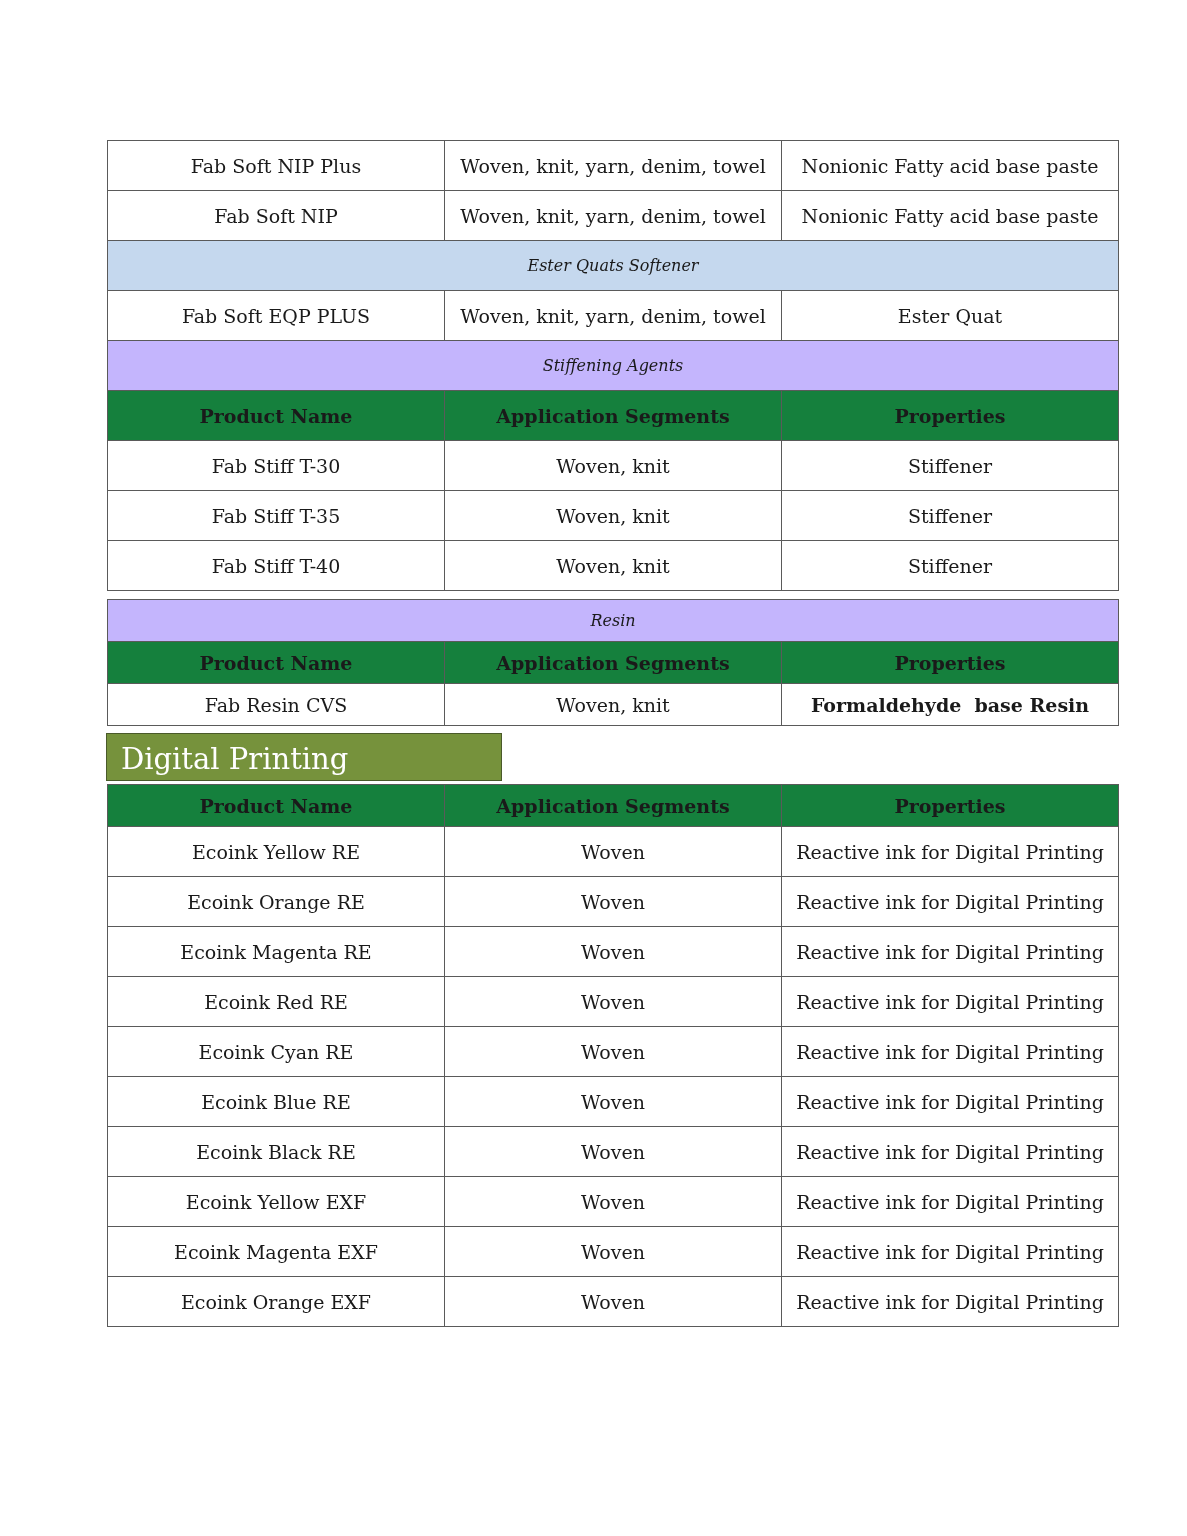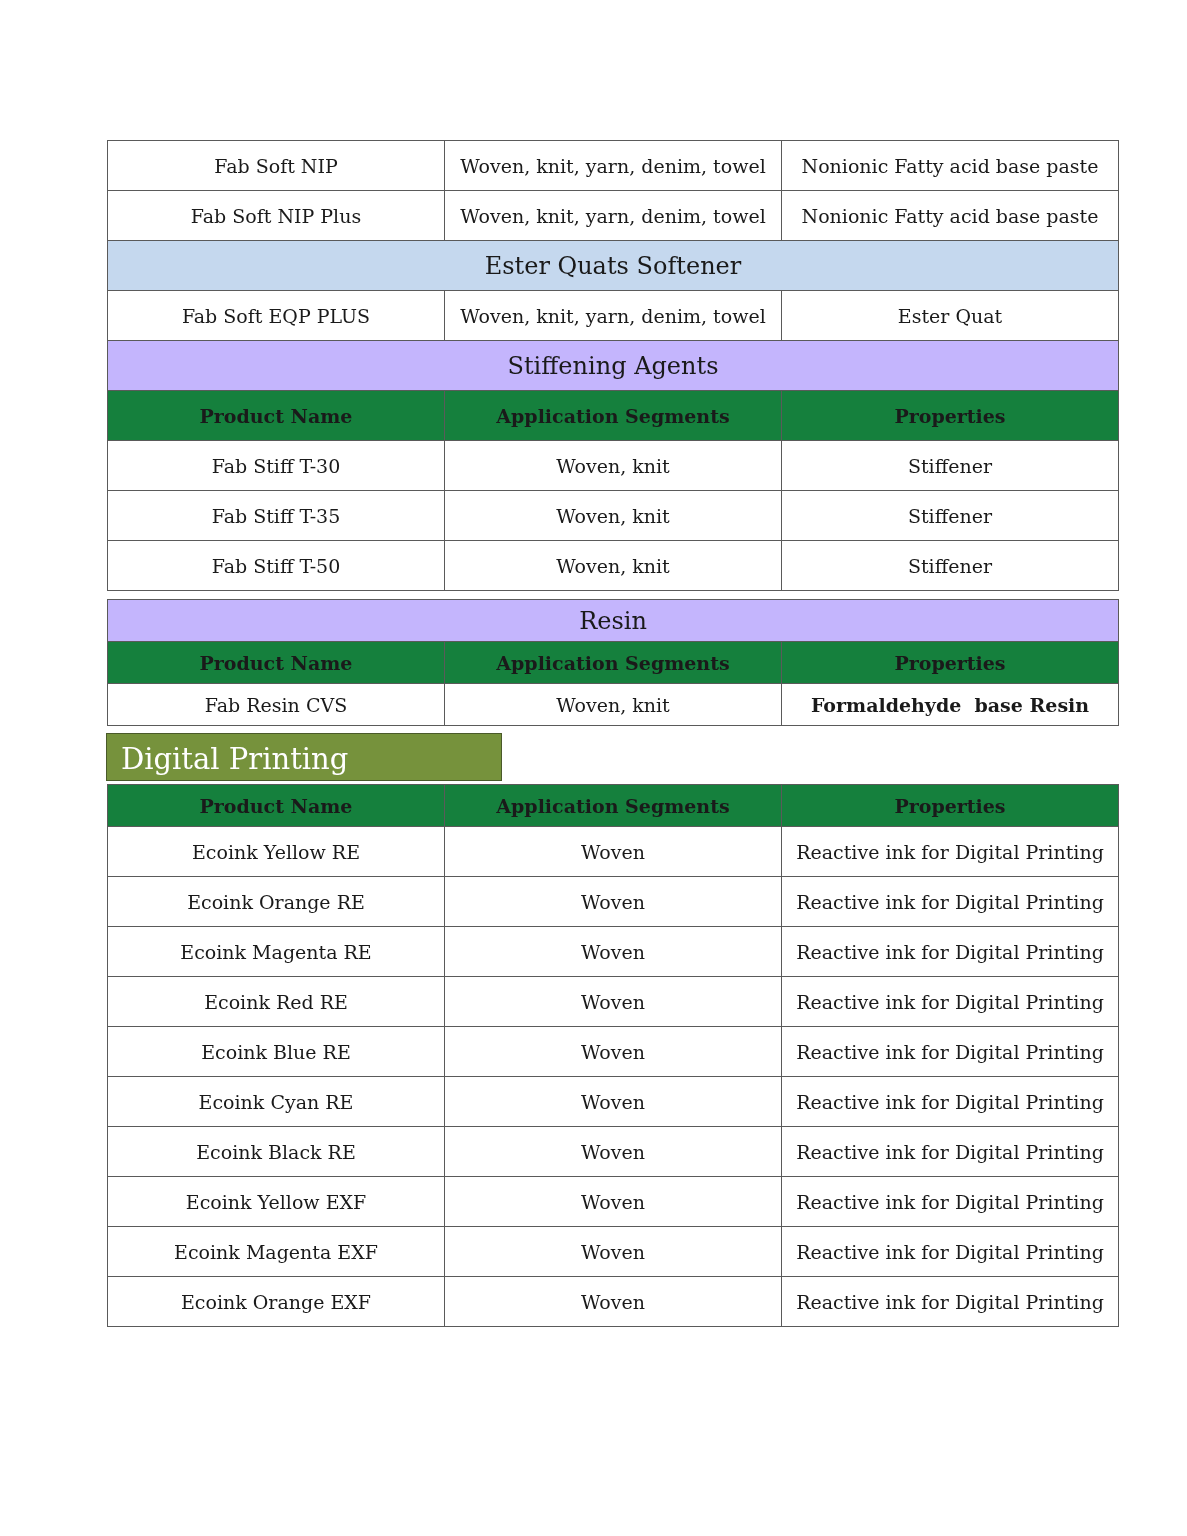--- a/index.html
+++ b/index.html
@@ -3,21 +3,21 @@
 <meta charset="utf-8">
 <style>
   html, body { margin: 0; padding: 0; background: #ffffff; }
   body { width: 1187px; height: 1536px; position: relative; font-family: "DejaVu Serif", "Liberation Serif", serif; color: #1a1a1a; }
   .tbl { position: absolute; left: 107px; width: 1011px; border-collapse: collapse; table-layout: fixed; }
   .tbl td { border: 1.5px solid #5a5a5a; text-align: center; padding: 0; font-size: 19px; }
   .tbl col.c1 { width: 337px; }
   .tbl col.c2 { width: 337px; }
   .tbl col.c3 { width: 337px; }
   .row-data td { height: 49px; background: #ffffff; }
-  .row-section td { height: 49px; font-size: 24px; }
+  .row-section td { height: 49px; font-size: 16px; font-style: italic; }
   .row-section.light td { background: #c5d8ee; }
   .row-section.mid td { background: #c4b5fd; margin-left: 28px; }
   .row-header td { height: 49px; background: #15803d; font-weight: bold; }
   .t1 { top: 140px; }
   .t2 { top: 599px; }
   .t2 .row-section td, .t2 .row-header td, .t2 .row-data td { height: 41px; }
   .t3 { top: 784px; }
   .t3 .row-header td { height: 41px; }
   .banner { position: absolute; left: 106px; top: 733px; width: 396px; height: 48px; background: #76923c; border: 1px solid #4a5a2a; color: #ffffff; font-size: 29px; line-height: 50px; padding-left: 14px; box-sizing: border-box; }
 </style>
@@ -25,26 +25,26 @@
 <body>
 
 <table class="tbl t1">
   <colgroup>
       <col class="c1">
       <col class="c2">
       <col class="c3">
     </colgroup>
   <tbody>
     <tr class="row-data">
-      <td>Fab Soft NIP</td>
+      <td>Fab Soft NIP Plus</td>
       <td>Woven, knit, yarn, denim, towel</td>
       <td>Nonionic Fatty acid base paste</td>
     </tr>
     <tr class="row-data">
-      <td>Fab Soft NIP Plus</td>
+      <td>Fab Soft NIP</td>
       <td>Woven, knit, yarn, denim, towel</td>
       <td>Nonionic Fatty acid base paste</td>
     </tr>
     <tr class="row-section light">
       <td colspan="3">Ester Quats Softener</td>
     </tr>
     <tr class="row-data">
       <td>Fab Soft EQP PLUS</td>
       <td>Woven, knit, yarn, denim, towel</td>
       <td>Ester Quat</td>
@@ -61,21 +61,21 @@
       <td>Fab Stiff T-30</td>
       <td>Woven, knit</td>
       <td>Stiffener</td>
     </tr>
     <tr class="row-data">
       <td>Fab Stiff T-35</td>
       <td>Woven, knit</td>
       <td>Stiffener</td>
     </tr>
     <tr class="row-data">
-      <td>Fab Stiff T-50</td>
+      <td>Fab Stiff T-40</td>
       <td>Woven, knit</td>
       <td>Stiffener</td>
     </tr>
   </tbody>
 </table>
 
 <table class="tbl t2">
   <colgroup>
       <col class="c1">
       <col class="c2">
@@ -126,26 +126,26 @@
         <td>Ecoink Magenta RE</td>
         <td>Woven</td>
         <td>Reactive ink for Digital Printing</td>
       </tr>
       <tr class="row-data">
         <td>Ecoink Red RE</td>
         <td>Woven</td>
         <td>Reactive ink for Digital Printing</td>
       </tr>
       <tr class="row-data">
-        <td>Ecoink Blue RE</td>
+        <td>Ecoink Cyan RE</td>
         <td>Woven</td>
         <td>Reactive ink for Digital Printing</td>
       </tr>
       <tr class="row-data">
-        <td>Ecoink Cyan RE</td>
+        <td>Ecoink Blue RE</td>
         <td>Woven</td>
         <td>Reactive ink for Digital Printing</td>
       </tr>
       <tr class="row-data">
         <td>Ecoink Black RE</td>
         <td>Woven</td>
         <td>Reactive ink for Digital Printing</td>
       </tr>
       <tr class="row-data">
         <td>Ecoink Yellow EXF</td>

